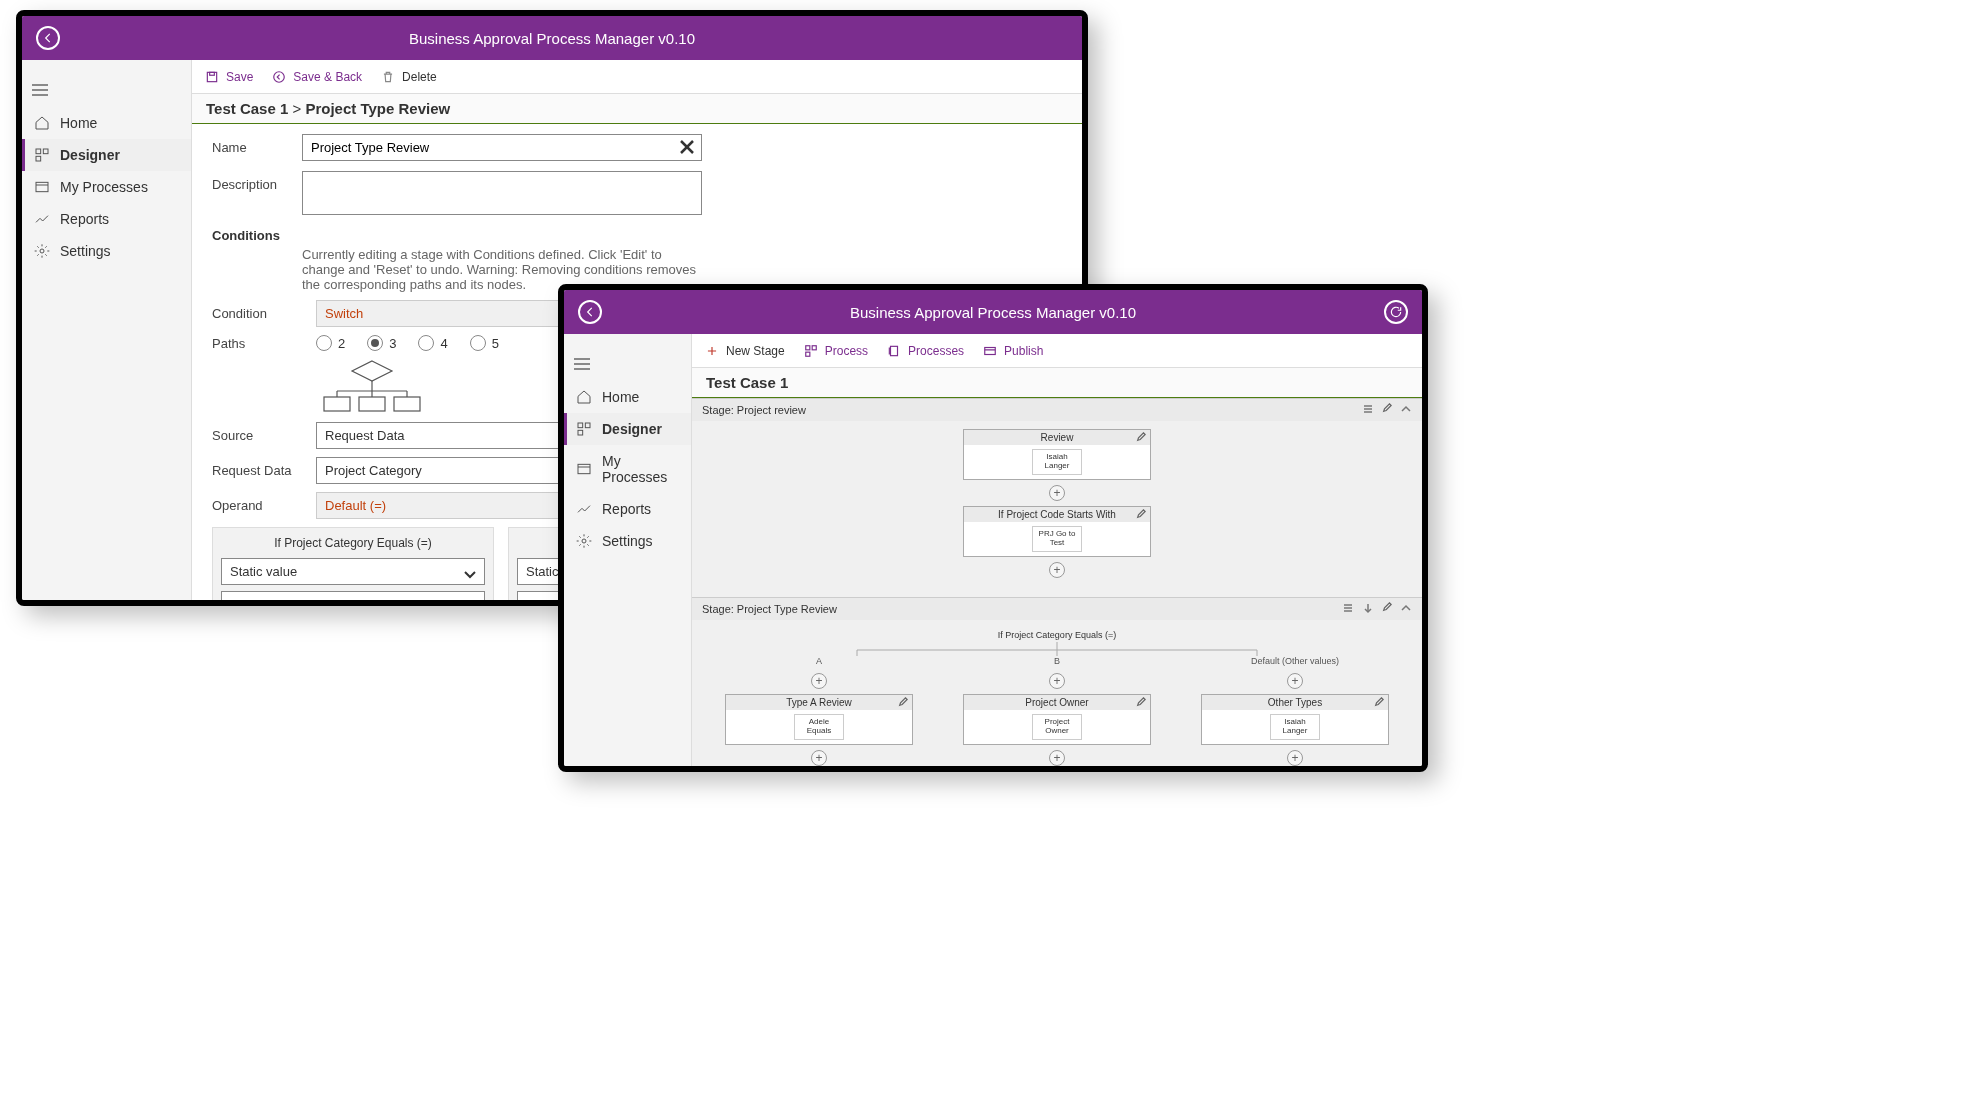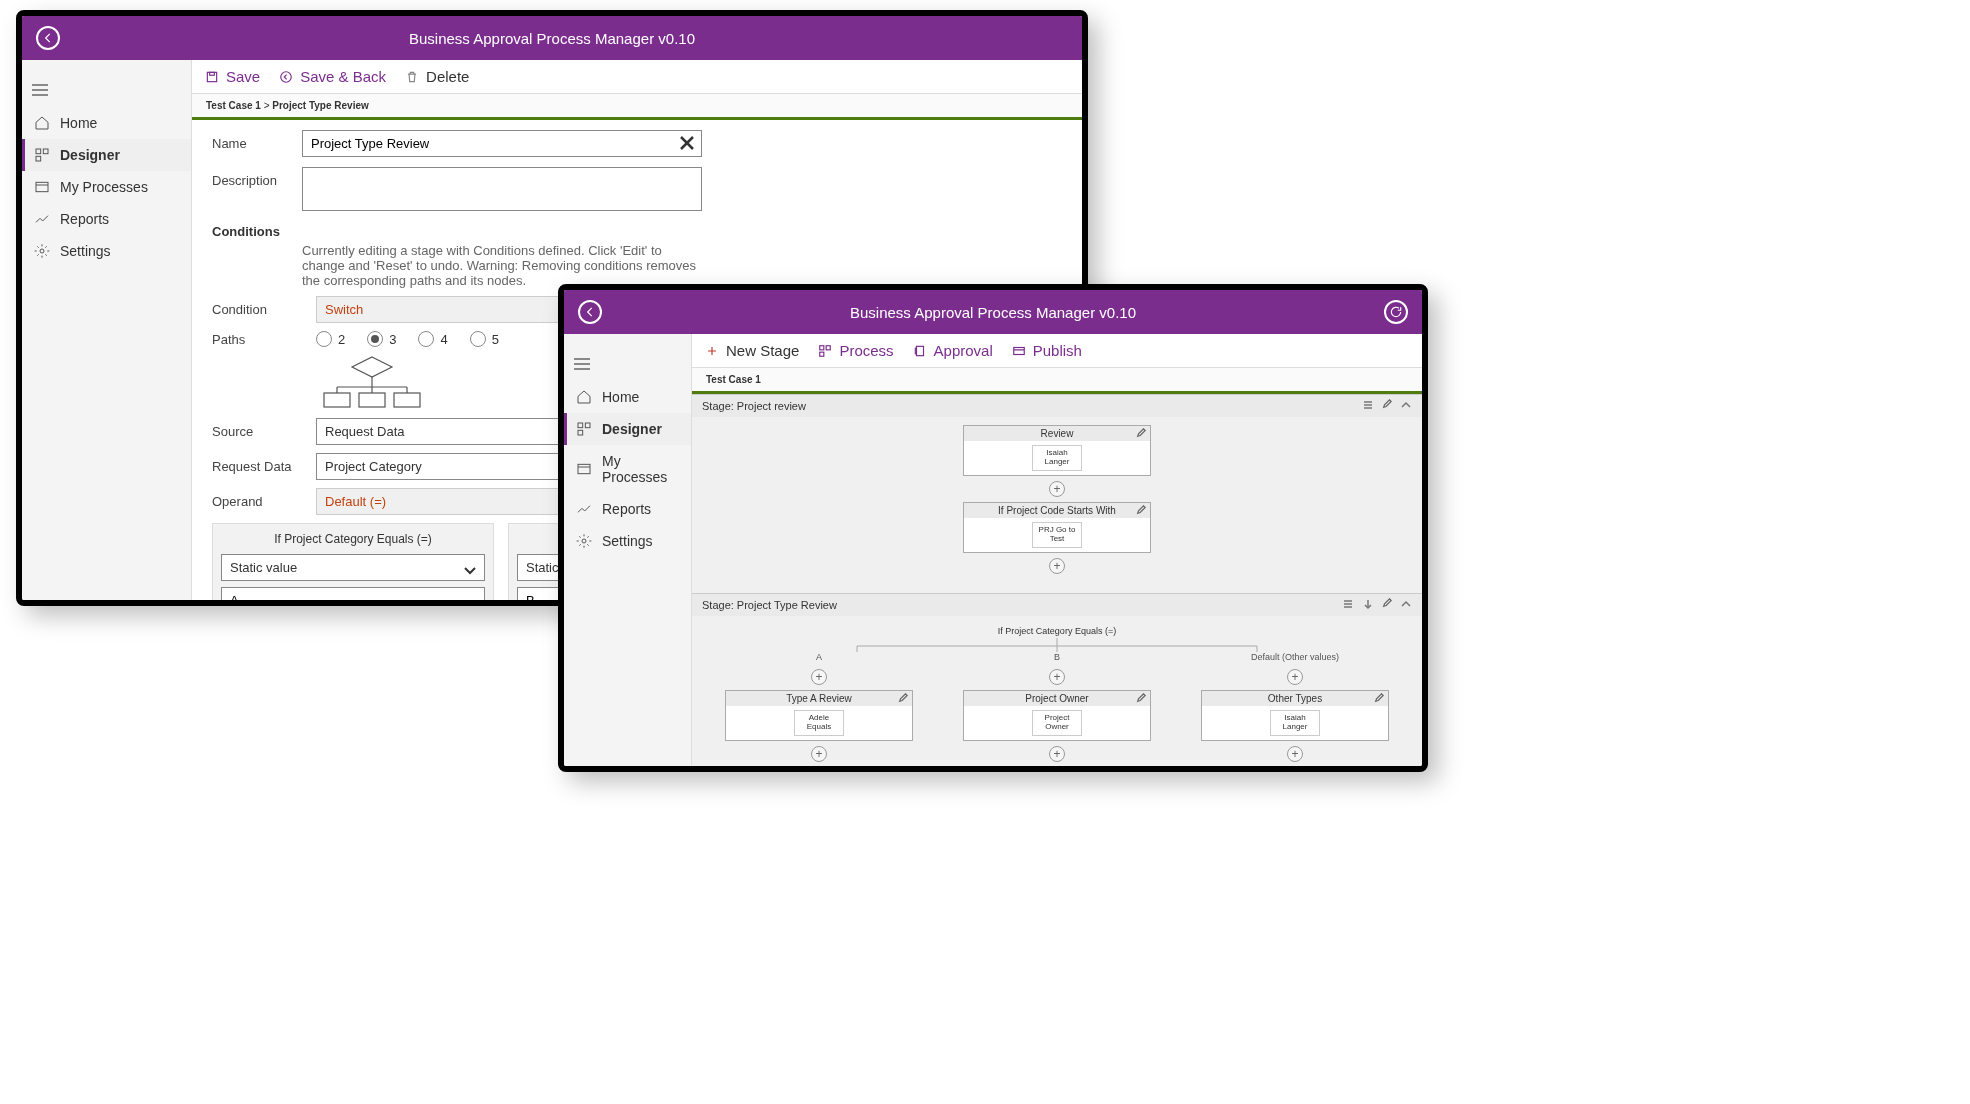--- a/index.html
+++ b/index.html
@@ -81,31 +81,31 @@
   align-items: center;
   gap: 18px;
   padding: 0 12px;
   background: #fff;
 }
 .tool-btn {
   display: flex;
   align-items: center;
   gap: 6px;
   cursor: pointer;
-  font-size: 15px;
+  font-size: 12px;
 }
 .tool-btn.primary { color: #7b2d8e; }
 .tool-icon { width: 16px; height: 16px; display: flex; align-items: center; justify-content: center; }
 .tool-icon svg { width: 14px; height: 14px; }
 
 .breadcrumb {
   padding: 6px 14px;
-  font-size: 10px;
+  font-size: 15px;
   background: #fafafa;
-  border-bottom: 3px solid #4d7c0f;
+  border-bottom: 1px solid #4d7c0f;
 }
 .breadcrumb b { font-weight: 600; }
 
 .form-area {
   padding: 10px 20px;
   overflow-y: auto;
   flex: 1;
 }
 .form-row {
   display: flex;
@@ -587,21 +587,21 @@
             </span>
           <span>Process</span>
         </div>
         <div class="tool-btn primary">
           <span class="tool-icon">
               <svg viewBox="0 0 24 24" stroke="#7b2d8e" fill="none" stroke-width="2">
                 <rect x="6" y="4" width="12" height="16"></rect>
                 <line x1="4" y1="6" x2="4" y2="18"></line>
               </svg>
             </span>
-          <span>Approval</span>
+          <span>Processes</span>
         </div>
         <div class="tool-btn primary">
           <span class="tool-icon">
               <svg viewBox="0 0 24 24" stroke="#7b2d8e" fill="none" stroke-width="2">
                 <rect x="3" y="6" width="18" height="12"></rect>
                 <line x1="3" y1="10" x2="21" y2="10"></line>
               </svg>
             </span>
           <span>Publish</span>
         </div>

